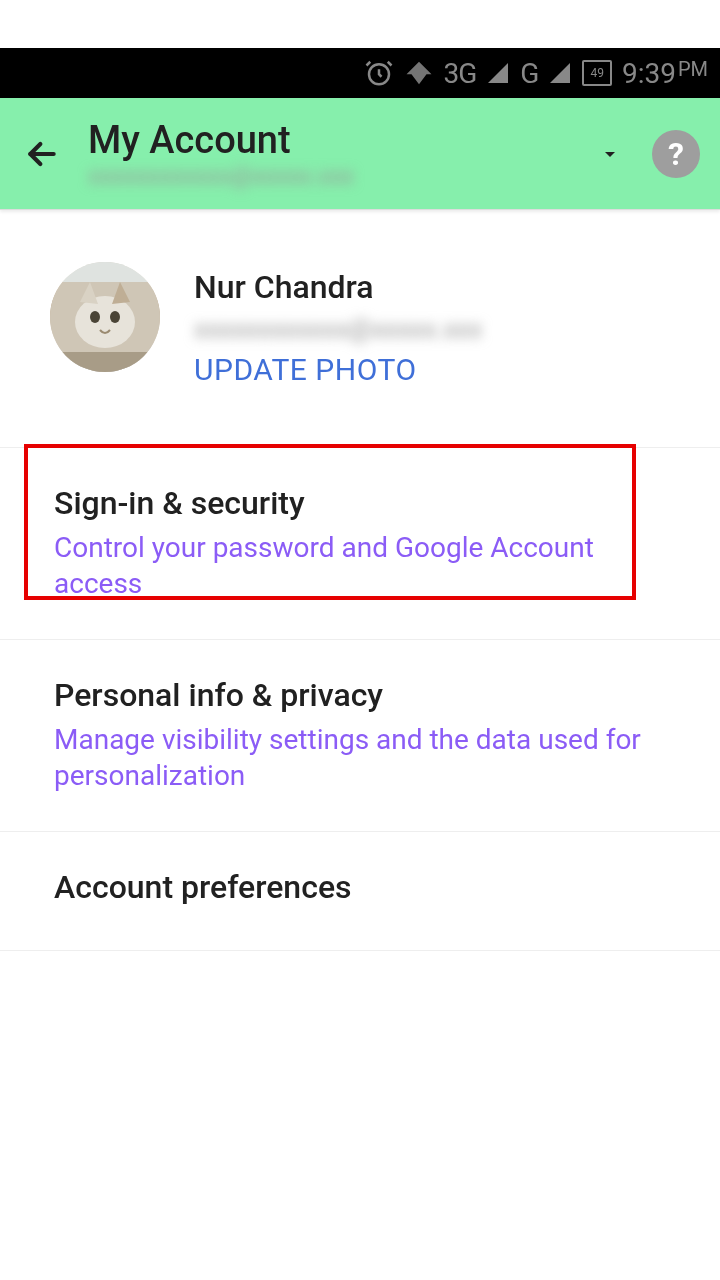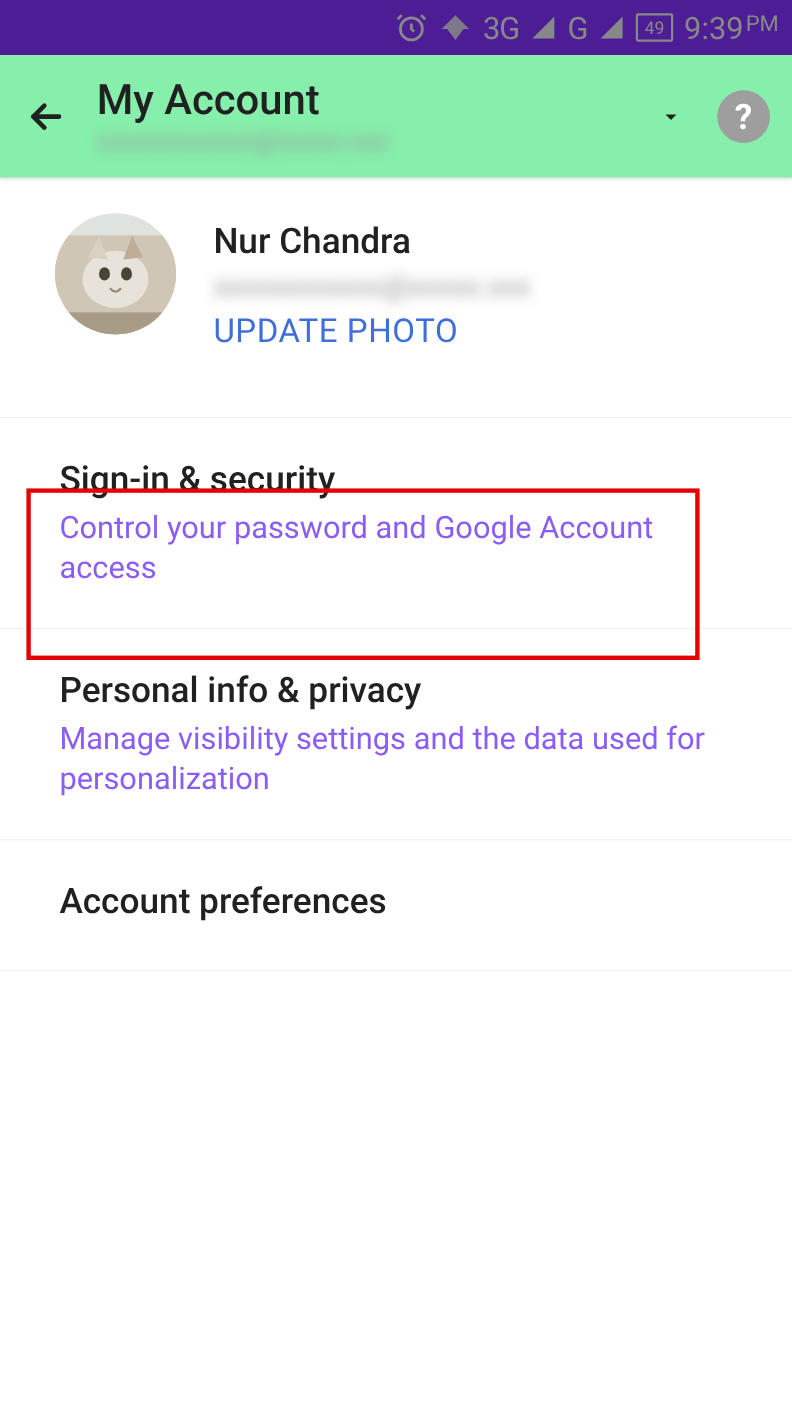--- a/index.html
+++ b/index.html
@@ -5,34 +5,35 @@
     * { margin: 0; padding: 0; box-sizing: border-box; }
     body {
       width: 720px;
       height: 1280px;
       font-family: Roboto, Arial, sans-serif;
       background: #fff;
       overflow: hidden;
     }
     .status-bar {
       height: 50px;
-      background: #4c1d95;
+      background: #000000;
       display: flex;
       align-items: center;
       padding: 0 12px;
       color: #888;
       font-size: 28px;
       gap: 10px;
+      margin-top: 48px;
     }
     .status-bar .left-gap { flex: 1; }
     .status-bar .sig { font-weight: 400; letter-spacing: -1px; }
     .status-bar .battery {
       border: 2px solid #888;
       padding: 0 6px;
-      font-size: 16px;
+      font-size: 12px;
       position: relative;
       height: 26px;
       display: flex;
       align-items: center;
       border-radius: 2px;
     }
     .status-bar .time { font-size: 28px; }
     .status-bar .pm { font-size: 20px; margin-left: 2px; vertical-align: top; }
     .status-bar svg { display: block; }
 
@@ -51,21 +52,21 @@
     .title-block .title { font-size: 38px; font-weight: 500; color: #212121; }
     .title-block .sub { font-size: 24px; color: #999; filter: blur(6px); user-select: none; }
     .dropdown-icon { width: 36px; height: 36px; display:flex; align-items:center; justify-content:center;}
     .help-icon {
       width: 48px; height: 48px; border-radius: 50%;
       background: #9e9e9e; color: #fff; display: flex;
       align-items: center; justify-content: center; font-size: 32px; font-weight: bold;
     }
 
     .profile-section {
-      padding: 32px 50px 40px 50px;
+      padding: 52px 50px 40px 50px;
       display: flex;
       gap: 34px;
       align-items:flex-start;
     }
     .avatar {
       width: 110px; height: 110px; border-radius: 50%;
       background: linear-gradient(180deg, #d6d2c8 0%, #ece8de 12%, #b69b7d 40%, #e6e0d4 70%, #8a8a8a 100%);
       display:flex; align-items:center; justify-content:center;
       overflow:hidden;
     }

